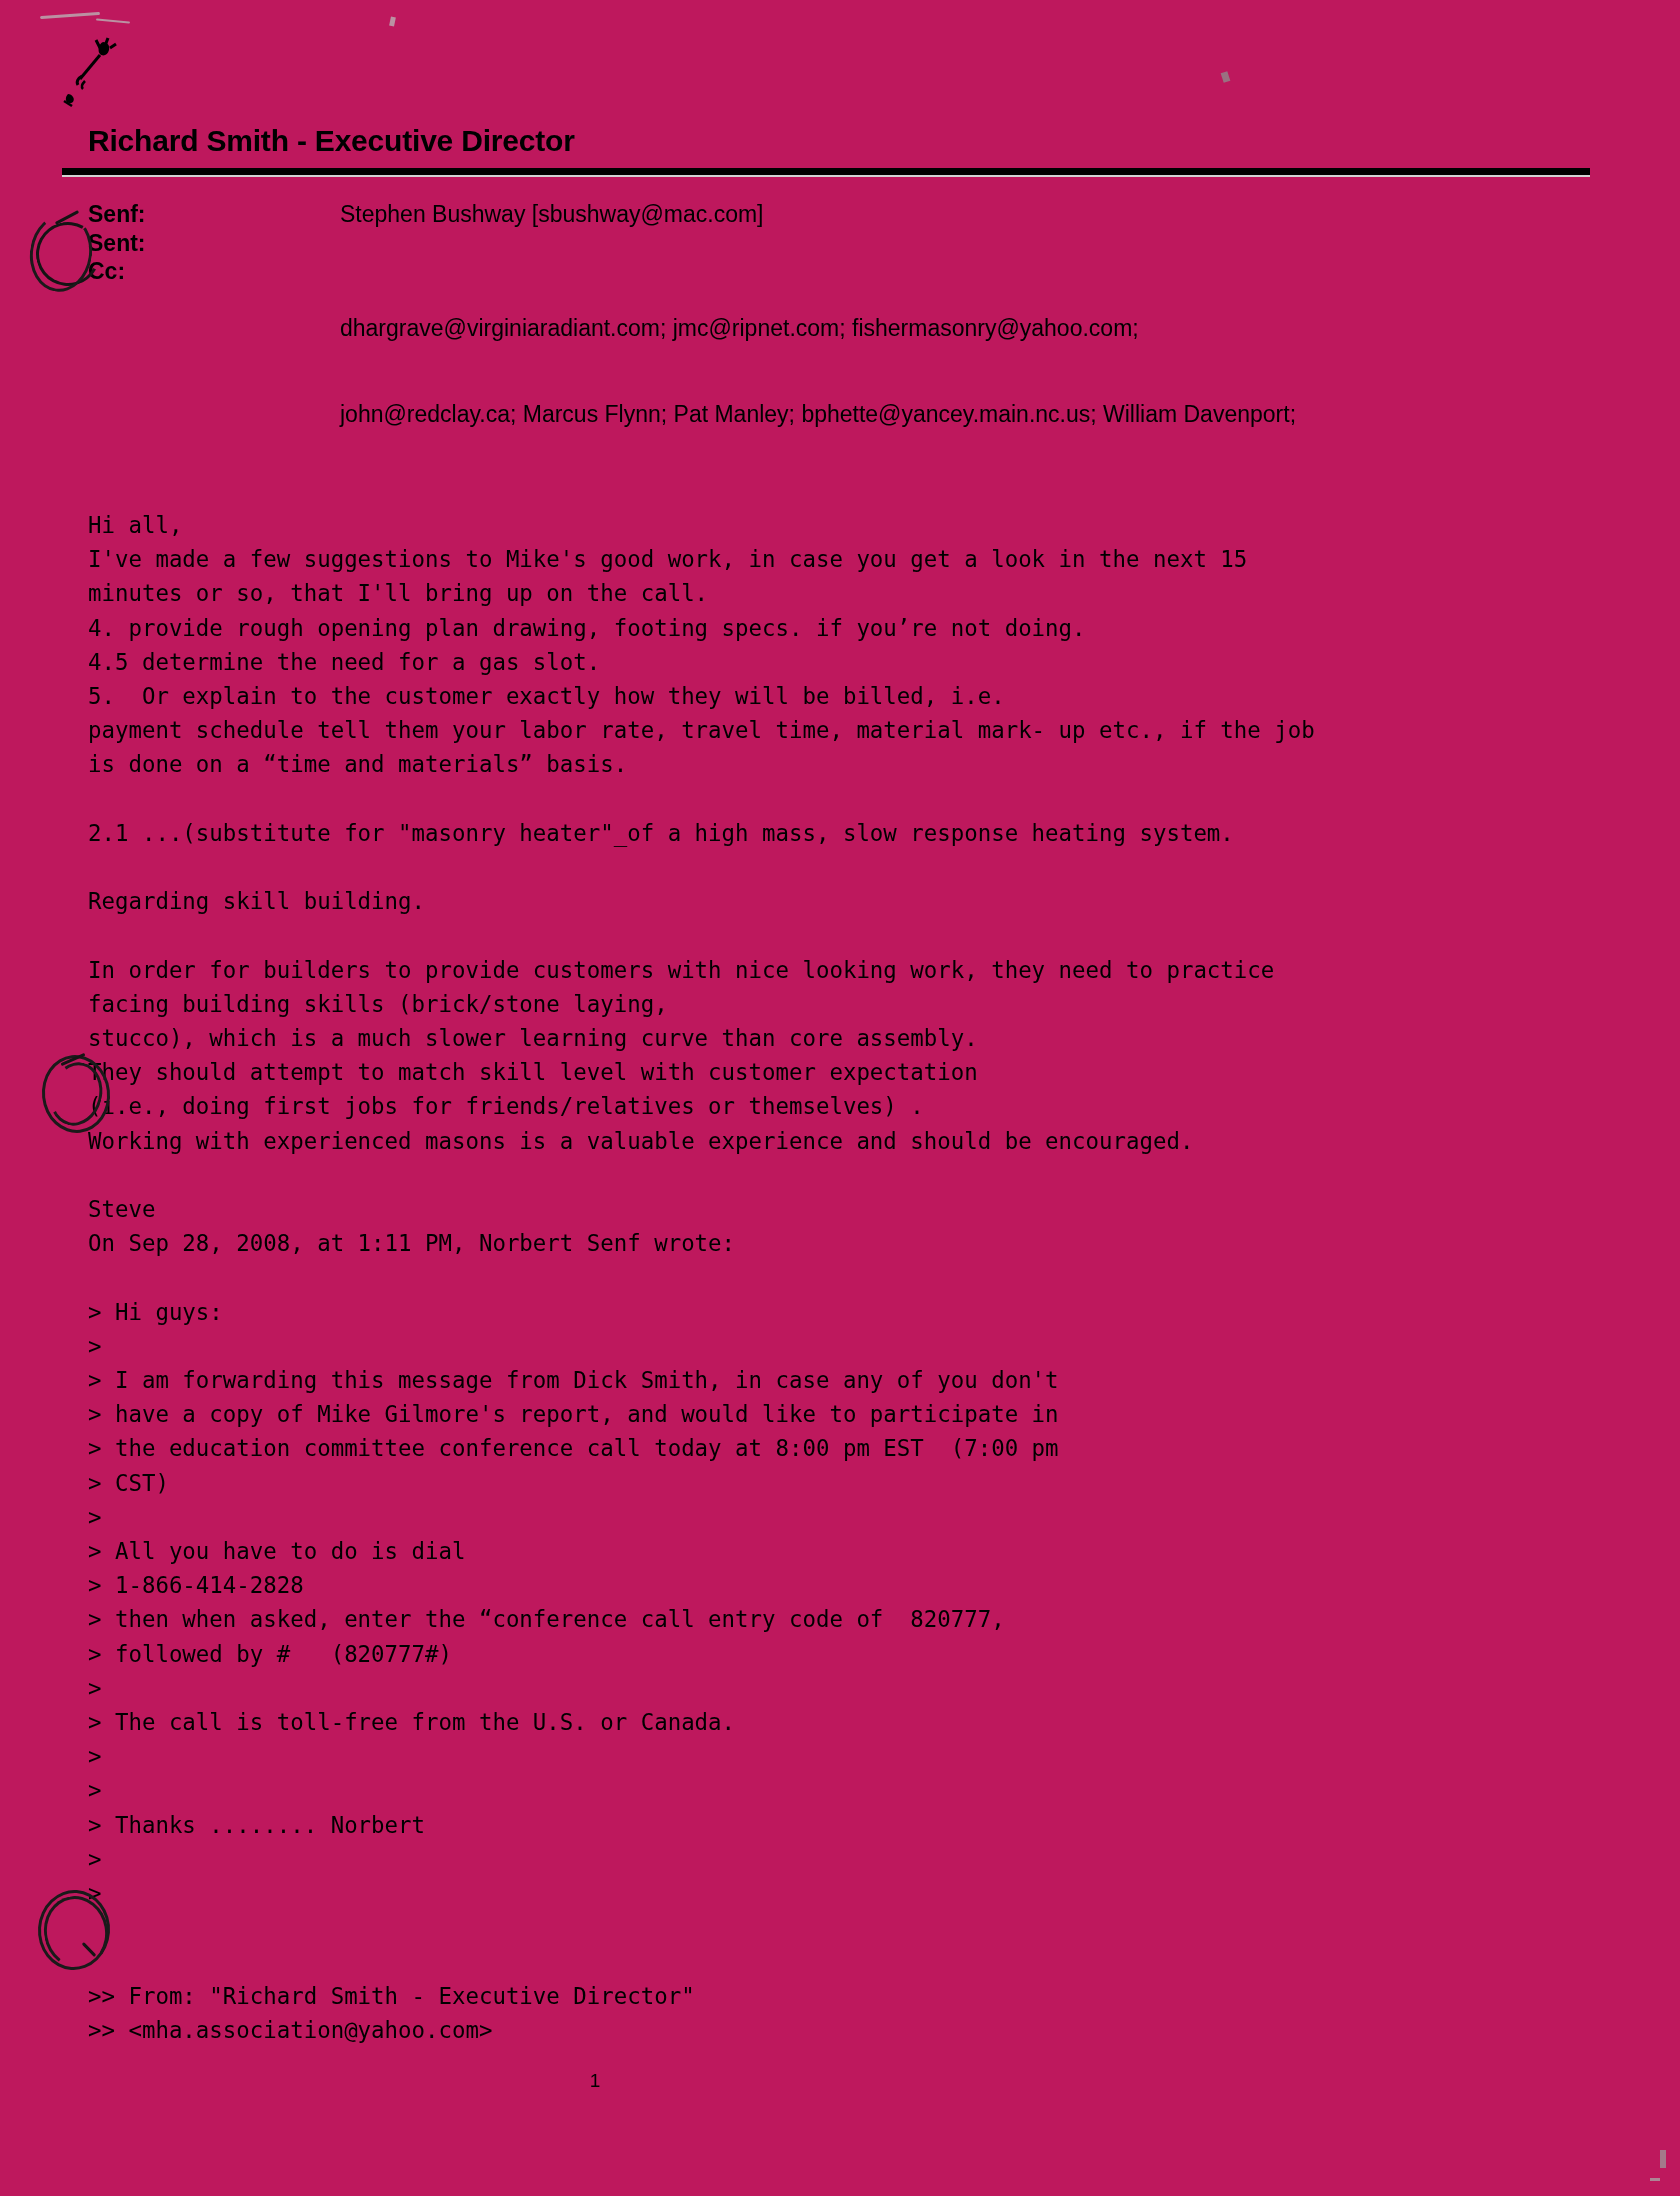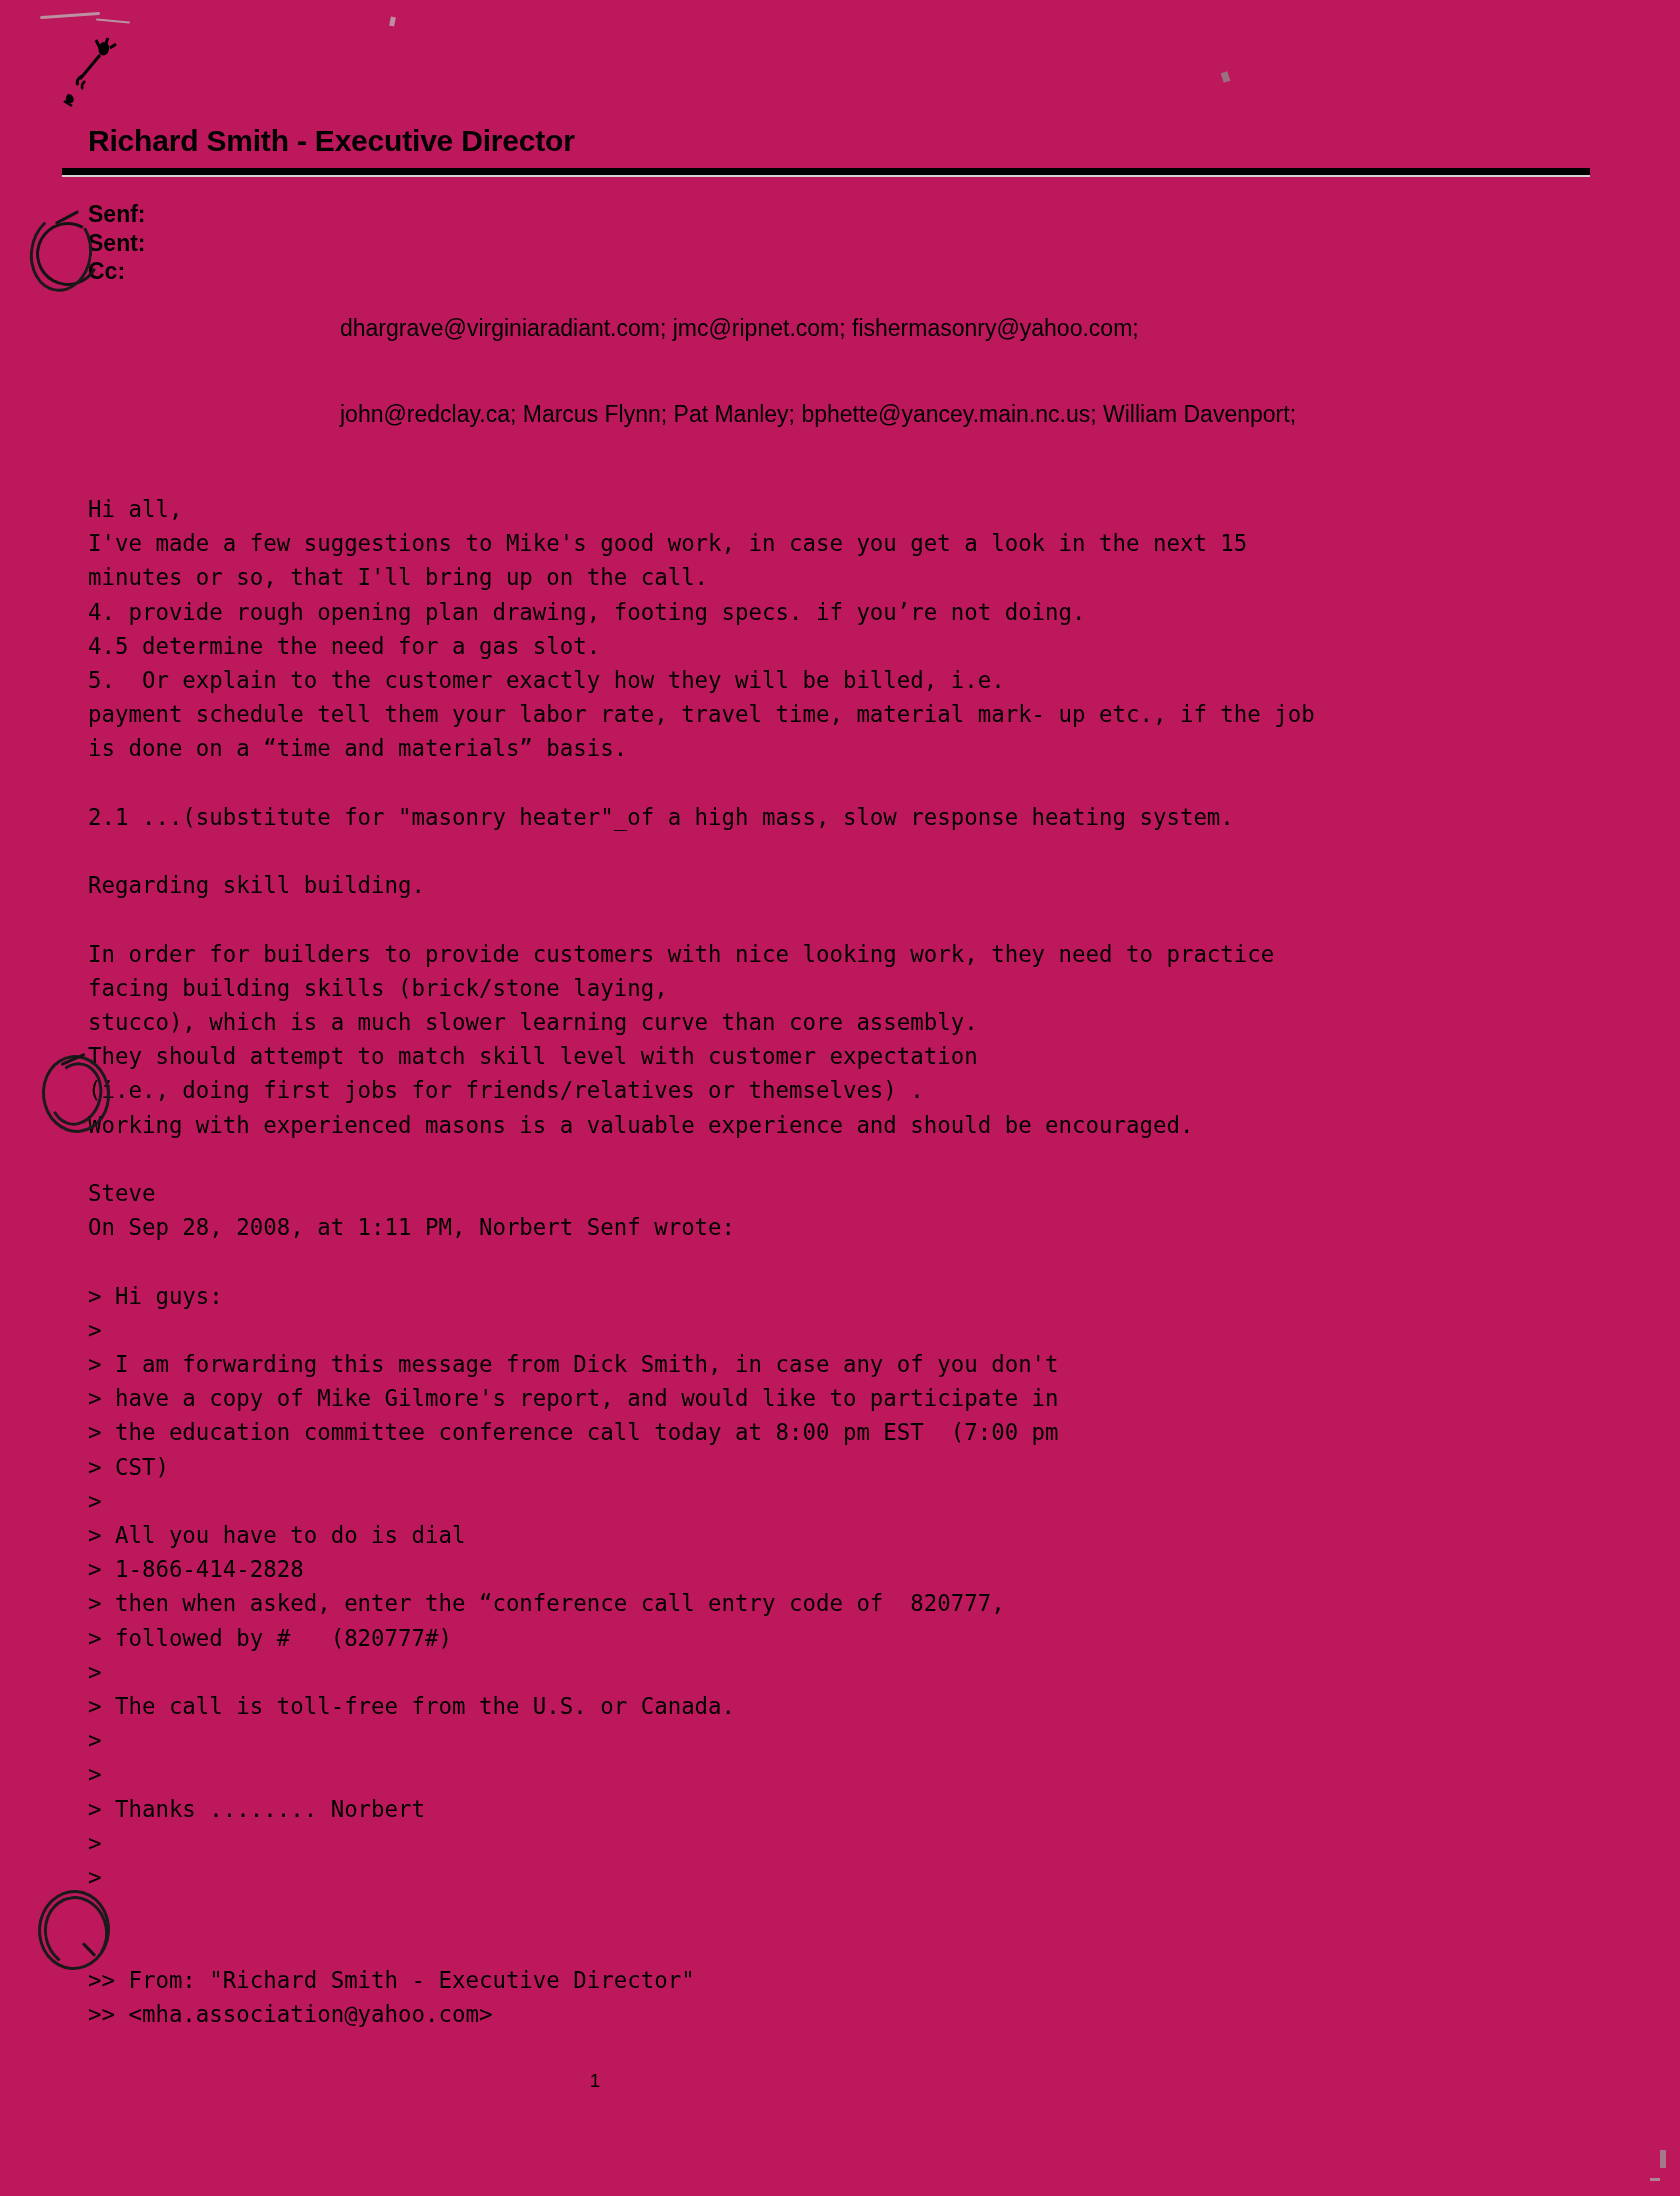--- a/index.html
+++ b/index.html
@@ -93,21 +93,21 @@
   .head-value {
     flex: 1 1 auto;
     white-space: pre-wrap;
   }
   .head-value .cont { display: block; }
 
   
   .body-text {
     position: absolute;
     left: 88px;
-    top: 492px;
+    top: 508px;
     width: 1530px;
     font-family: "DejaVu Sans Mono", "Liberation Mono", monospace;
     font-size: 22.4px;
     line-height: 34.2px;
     letter-spacing: 0px;
     white-space: pre;
   }
   .body-text .ln { display: block; min-height: 34.2px; }
   .body-text .blank { display: block; height: 34.2px; }
 
@@ -200,20 +200,21 @@
     </svg>
   </div>
 
   <div class="letterhead">Richard Smith - Executive Director</div>
   <div class="letterhead-rule"></div>
 
   <div class="mail-head">
 
     <div class="head-row">
       <div class="head-label">Senf:</div>
+      <div class="head-value">Stephen Bushway [sbushway@mac.com]</div>
     </div>
 
     <div class="head-row">
       <div class="head-label">Sent:</div>
     </div>
 
 
     <div class="head-row">
       <div class="head-label">Cc:</div>
       <div class="head-value">

